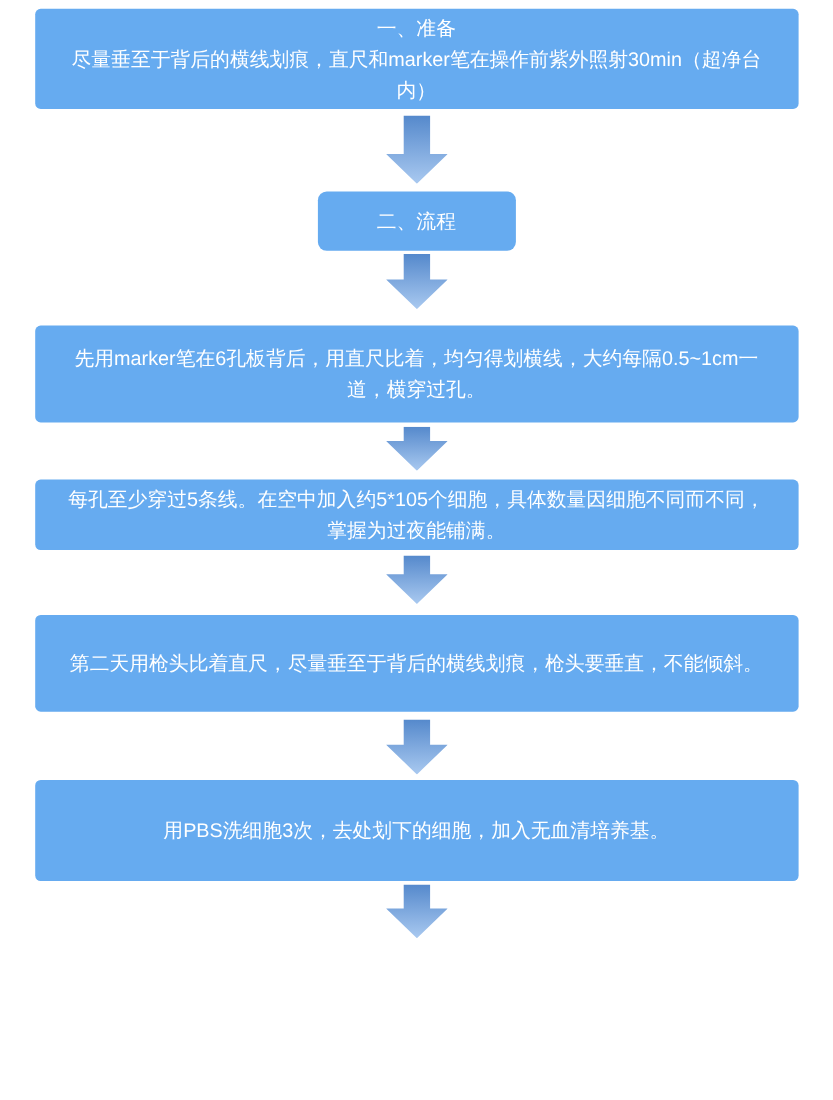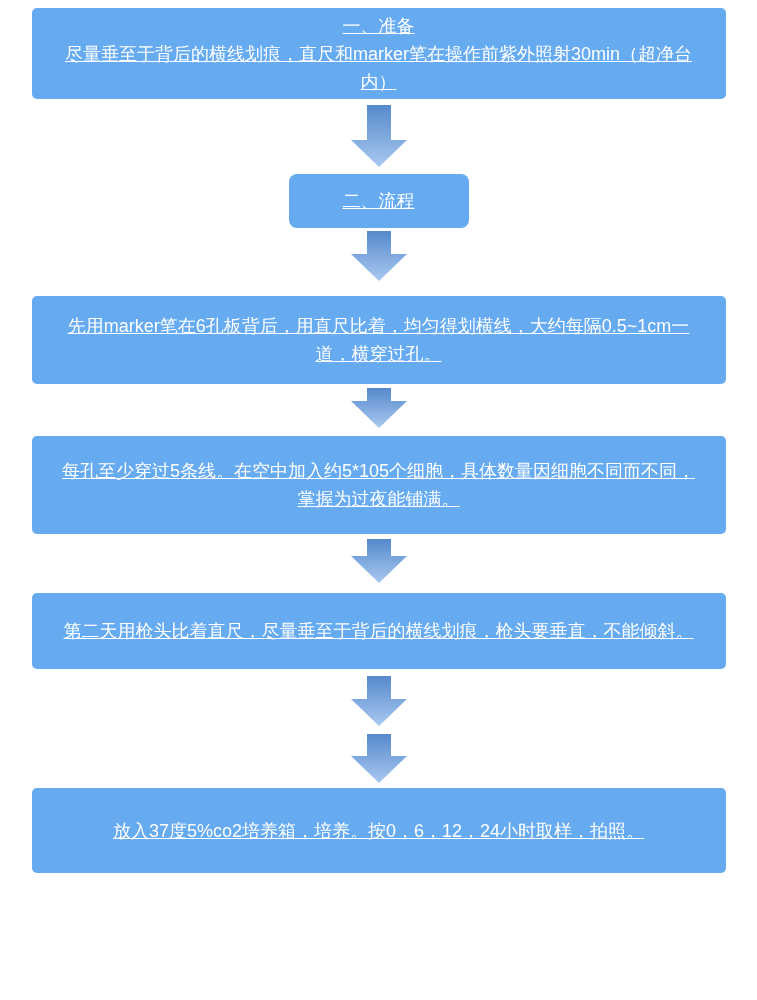--- a/index.html
+++ b/index.html
@@ -22,34 +22,33 @@
     background:#66ABF0;
     color:#ffffff;
     border-radius:5px;
     display:flex;
     flex-direction:column;
     justify-content:center;
     text-align:center;
     padding:4px 22px;
     font-size:18px;
     line-height:28px;
-    text-decoration:underline;
   }
   .box .box-title{font-size:18px;}
   .box.sm{
     width:180px;
     height:54px;
     border-radius:8px;
     font-size:20px;
     padding:4px 10px;
   }
   .b1{height:91px;}
   .b3{height:88px;}
-  .b4{height:98px;}
-  .b5{height:76px;}
+  .b4{height:64px;}
+  .b5{height:88px;}
   .b6{height:92px;}
   .b7{height:85px;}
   .arrow{display:block;flex:0 0 auto;}
   .a1{margin:6px 0 7px;}
   .a2{margin:3px 0 15px;}
   .a3{margin:4px 0 8px;}
   .a4{margin:5px 0 10px;}
   .a5{margin:7px 0 5px;}
   .a6{margin:3px 0 5px;}
 </style>
@@ -122,28 +121,28 @@
   <svg class="arrow a5" width="56" height="50" viewBox="0 0 56 50">
     <defs>
       <linearGradient id="g5" x1="0" y1="0" x2="0" y2="1">
         <stop offset="0" stop-color="#5589CC"></stop>
         <stop offset="1" stop-color="#A9C9F0"></stop>
       </linearGradient>
     </defs>
     <polygon fill="url(#g5)" points="16,0 40,0 40,23 56,23 28,50 0,23 16,23"></polygon>
   </svg>
 
+  <section class="box b6">
+    <div class="box-body">用PBS洗细胞3次，去处划下的细胞，加入无血清培养基。</div>
+  </section>
 
   <svg class="arrow a6" width="56" height="49" viewBox="0 0 56 49">
     <defs>
       <linearGradient id="g6" x1="0" y1="0" x2="0" y2="1">
         <stop offset="0" stop-color="#5589CC"></stop>
         <stop offset="1" stop-color="#A9C9F0"></stop>
       </linearGradient>
     </defs>
     <polygon fill="url(#g6)" points="16,0 40,0 40,22 56,22 28,49 0,22 16,22"></polygon>
   </svg>
 
-  <section class="box b7">
-    <div class="box-body">放入37度5%co2培养箱，培养。按0，6，12，24小时取样，拍照。</div>
-  </section>
 
 </div>
 
 </body></html>

